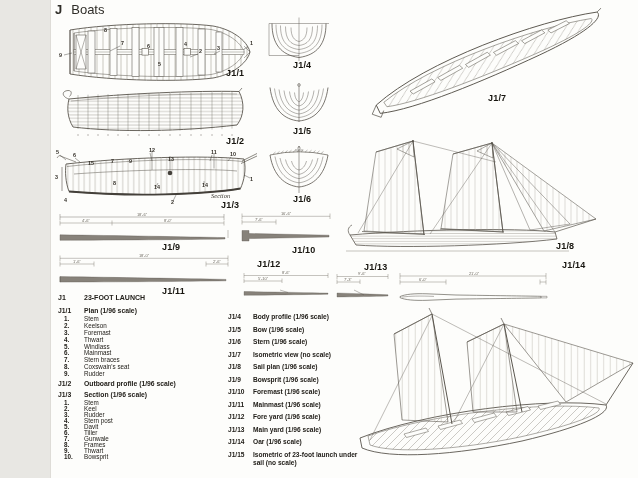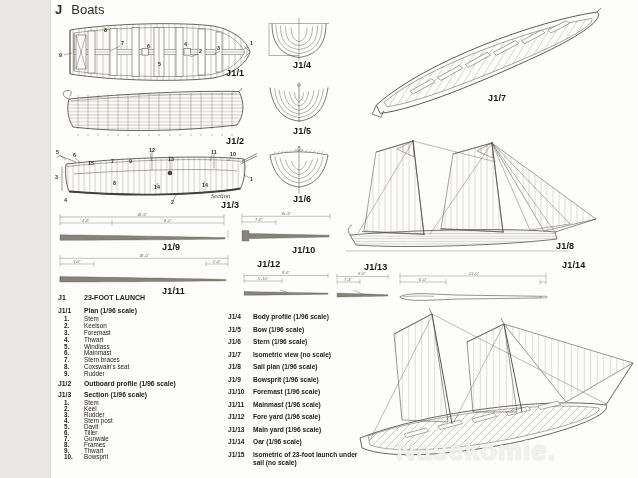--- a/index.html
+++ b/index.html
@@ -348,14 +348,13 @@
   <div class="lg rr" style="top:363px;left:228px"><span class="rid">J1/8</span><span>Sail plan (1/96 scale)</span></div>
   <div class="lg rr" style="top:376px;left:228px"><span class="rid">J1/9</span><span>Bowsprit (1/96 scale)</span></div>
   <div class="lg rr" style="top:388px;left:228px"><span class="rid">J1/10</span><span>Foremast (1/96 scale)</span></div>
   <div class="lg rr" style="top:401px;left:228px"><span class="rid">J1/11</span><span>Mainmast (1/96 scale)</span></div>
   <div class="lg rr" style="top:413px;left:228px"><span class="rid">J1/12</span><span>Fore yard (1/96 scale)</span></div>
   <div class="lg rr" style="top:426px;left:228px"><span class="rid">J1/13</span><span>Main yard (1/96 scale)</span></div>
   <div class="lg rr" style="top:438px;left:228px"><span class="rid">J1/14</span><span>Oar (1/96 scale)</span></div>
   <div class="lg rr" style="top:451px;left:228px"><span class="rid">J1/15</span><span>Isometric of 23-foot launch under</span></div>
   <div class="lg rr" style="top:459px;left:253px">sail (no scale)</div>
 
-  <div id="watermark">Nasekomie.</div>
 </div>
 
 </body></html>

